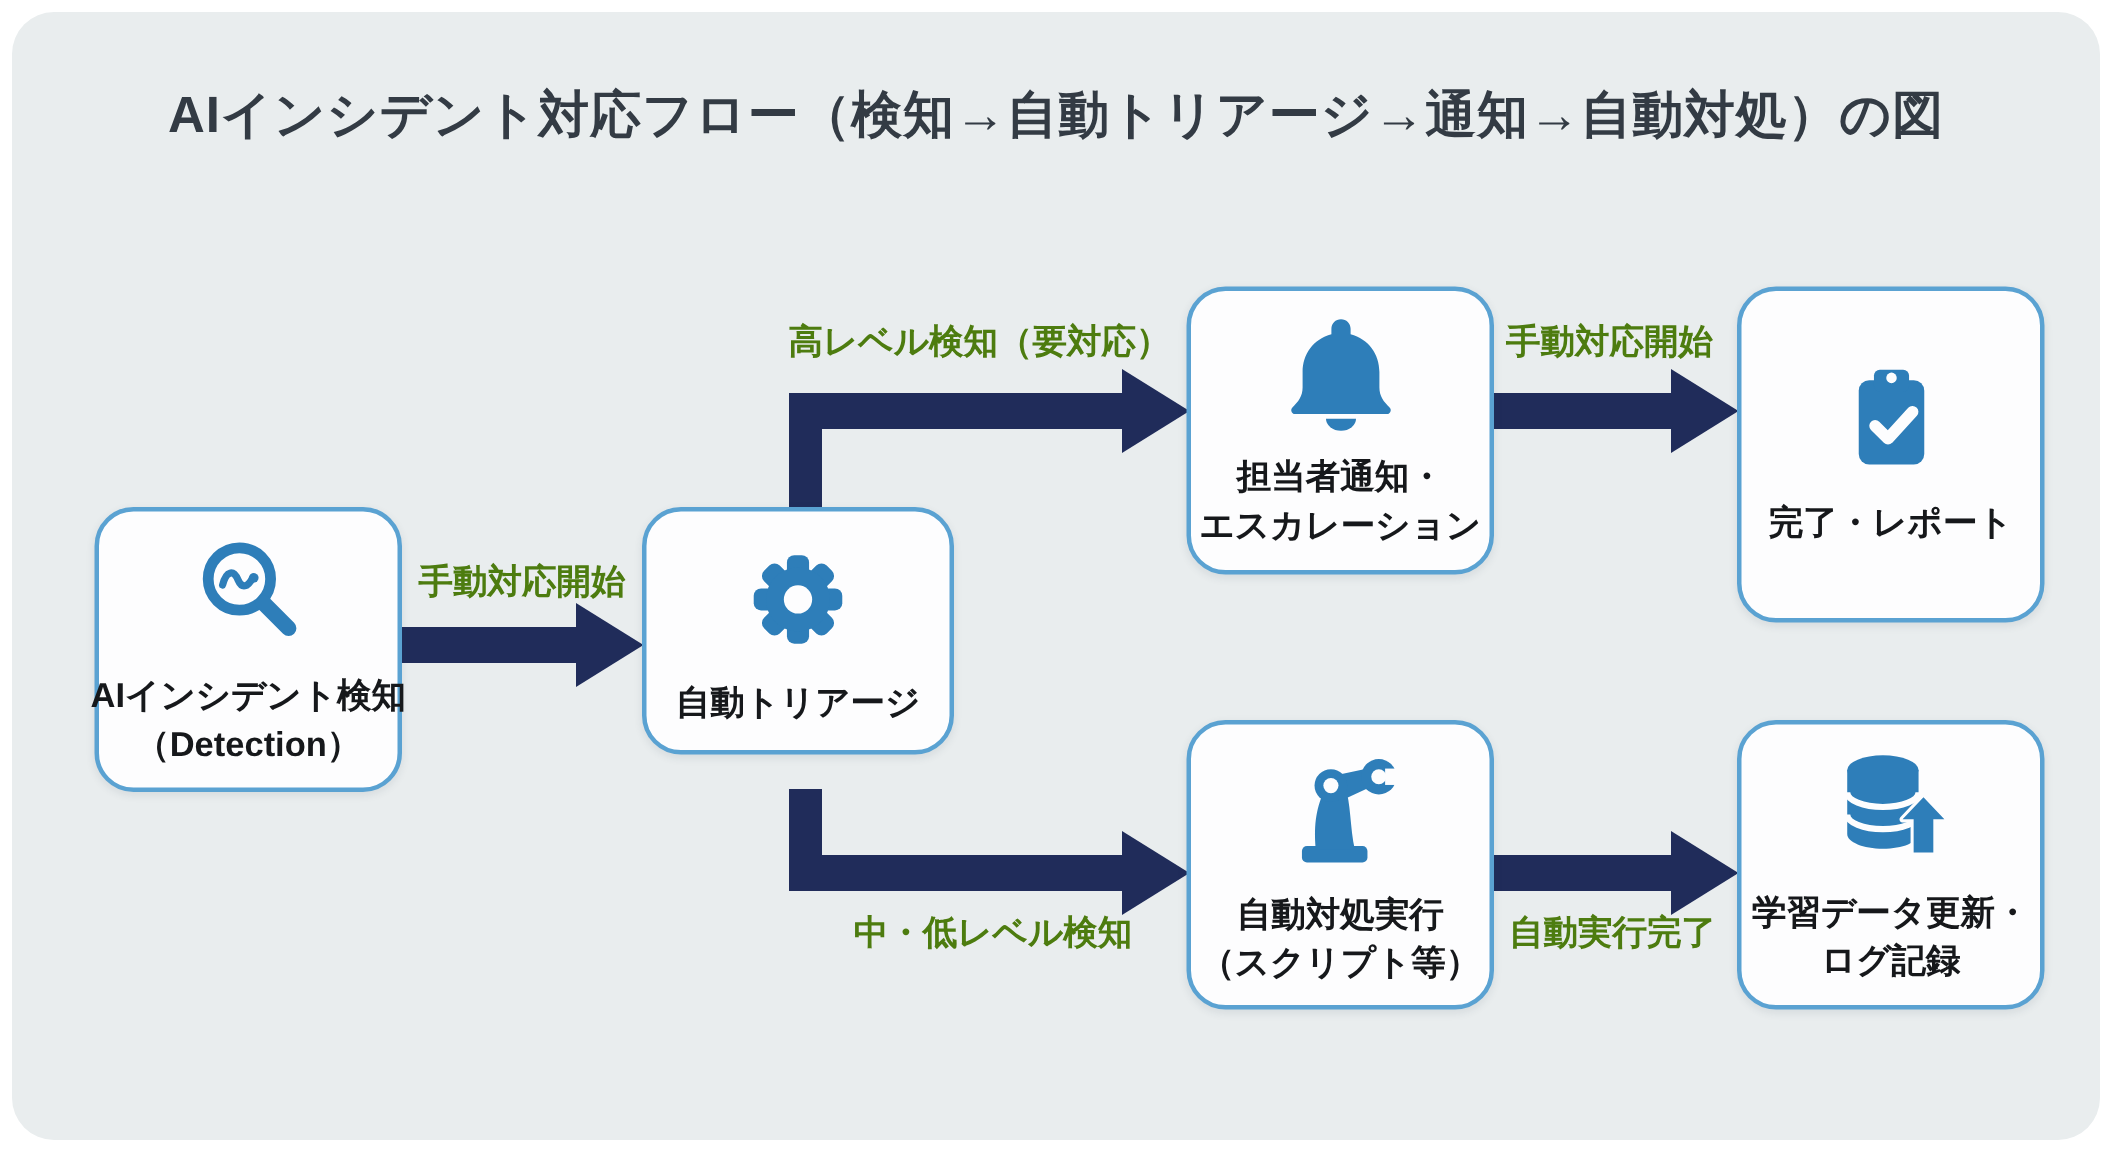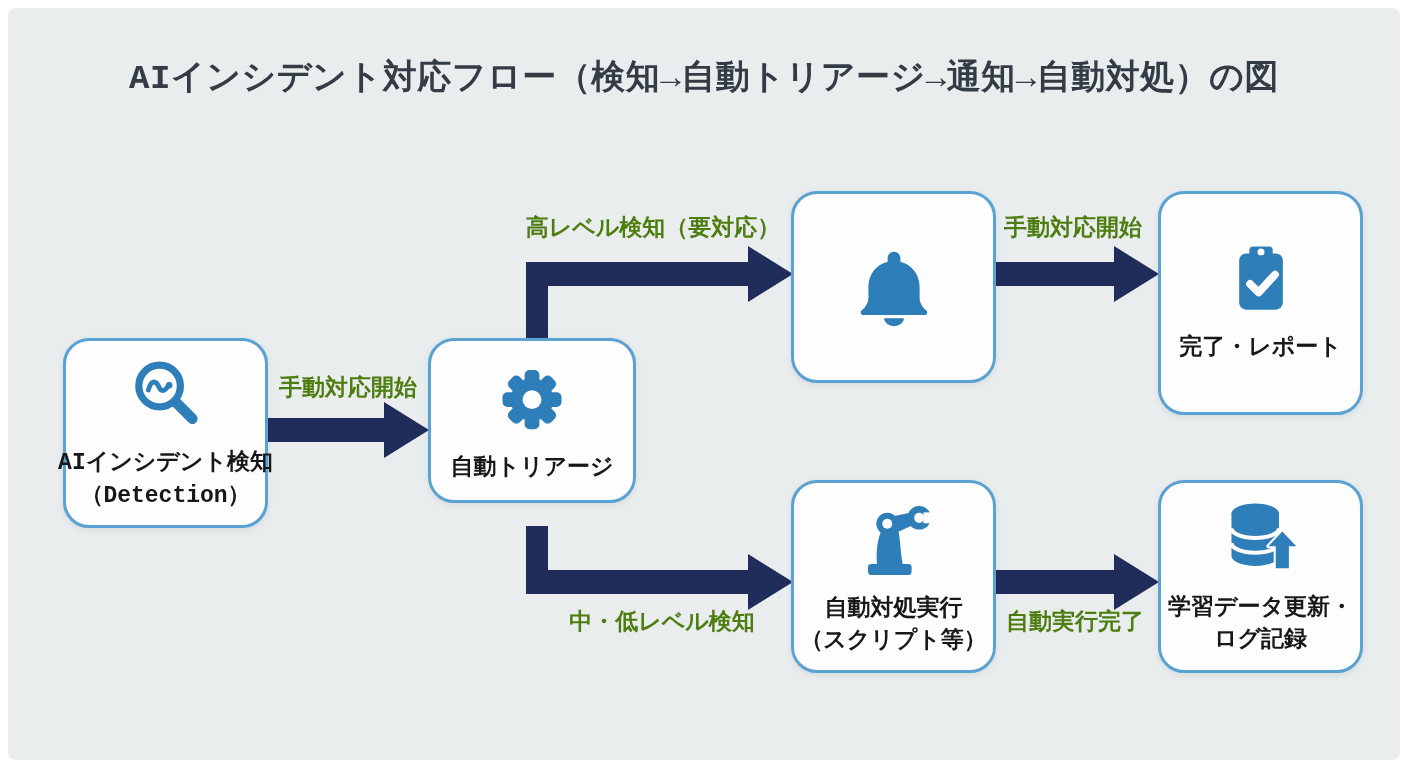--- a/index.html
+++ b/index.html
@@ -7,21 +7,21 @@
     --blue:#2e7eb9;
     --border:#5aa2d2;
     --panel:#e9edee;
     --boxfill:#fdfdfe;
     --text:#16181b;
     --title:#333b44;
   }
   html,body{margin:0;padding:0;background:#ffffff;}
   body{font-family:"Liberation Sans","DejaVu Sans",sans-serif;}
   .canvas{position:relative;width:1408px;height:768px;background:#ffffff;overflow:hidden;}
-  .panel{position:absolute;left:8px;top:8px;right:8px;bottom:8px;background:var(--panel);border-radius:8px;font-family:Liberation Mono, monospace;}
+  .panel{position:absolute;left:8px;top:8px;right:8px;bottom:8px;background:var(--panel);border-radius:28px;}
   .title{position:absolute;left:0;top:46px;width:100%;margin:0;text-align:center;
          font-size:34px;font-weight:700;color:var(--title);letter-spacing:.5px;}
   .node{position:absolute;background:var(--boxfill);border:3px solid var(--border);border-radius:26px;
         display:flex;flex-direction:column;align-items:center;justify-content:center;gap:13px;
         box-shadow:0 2px 6px rgba(40,60,80,.10);z-index:2;box-sizing:border-box;}
   .icon{display:block;line-height:0;color:var(--blue);}
   .nlabel{font-size:23px;font-weight:700;line-height:1.4;color:var(--text);text-align:center;white-space:nowrap;}
   .nlabel span{display:block;}
   .shaft,.vbar{position:absolute;background:var(--navy);z-index:1;}
   .head{position:absolute;width:45px;height:56px;background:var(--navy);
@@ -92,20 +92,24 @@
       </div>
     </div>
 
     <div class="node" style="left:783px;top:183px;width:205px;height:192px">
       <span class="icon">
         <svg viewBox="0 0 100 100" width="80" height="80" fill="currentColor">
           <path d="M50 6 c-4.5 0 -8 3.5 -8 8 v4.5 C27 22.5 18 35 18 50 v13 c0 7 -3.5 12 -8.5 16.5 c-2 1.8 -0.7 5.5 2 5.5 h77 c2.7 0 4 -3.7 2 -5.5 C85.5 75 82 70 82 63 V50 c0 -15 -9 -27.5 -24 -31.5 V14 c0 -4.5 -3.5 -8 -8 -8 z"></path>
           <path d="M37.5 89 a12.5 10 0 0 0 25 0 z"></path>
         </svg>
       </span>
+      <div class="nlabel">
+        <span>担当者通知・</span>
+        <span>エスカレーション</span>
+      </div>
     </div>
 
     <div class="node" style="left:1150px;top:183px;width:205px;height:224px">
       <span class="icon">
         <svg viewBox="0 0 100 100" width="78" height="78">
           <rect x="22" y="16" width="56" height="72" rx="9" fill="currentColor"></rect>
           <rect x="35" y="7" width="30" height="19" rx="5" fill="currentColor"></rect>
           <circle cx="50" cy="14" r="4.5" fill="#fdfdfe"></circle>
           <path d="M36 55 l11 11 l21 -23" fill="none" stroke="#fdfdfe" stroke-width="10" stroke-linecap="round" stroke-linejoin="round"></path>
         </svg>

